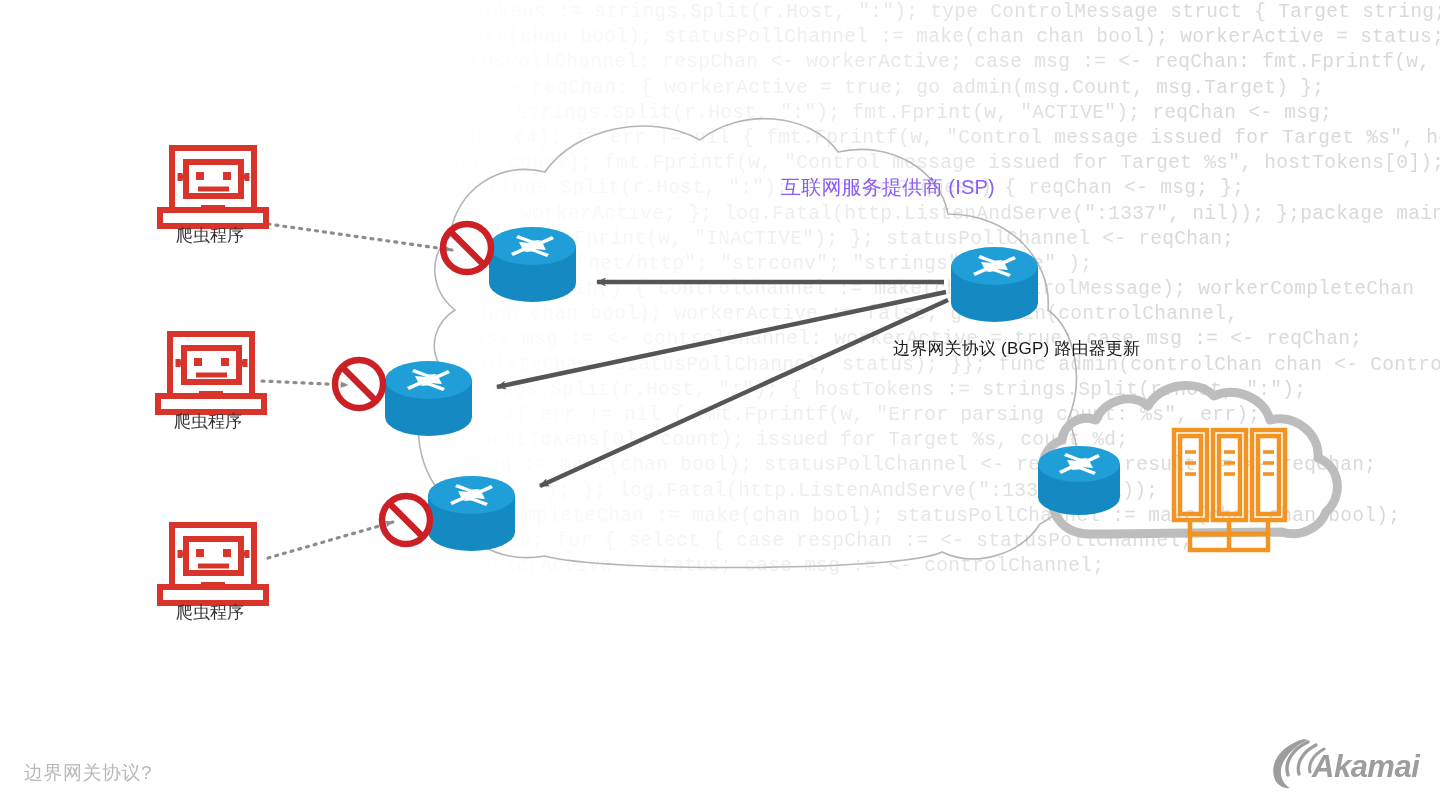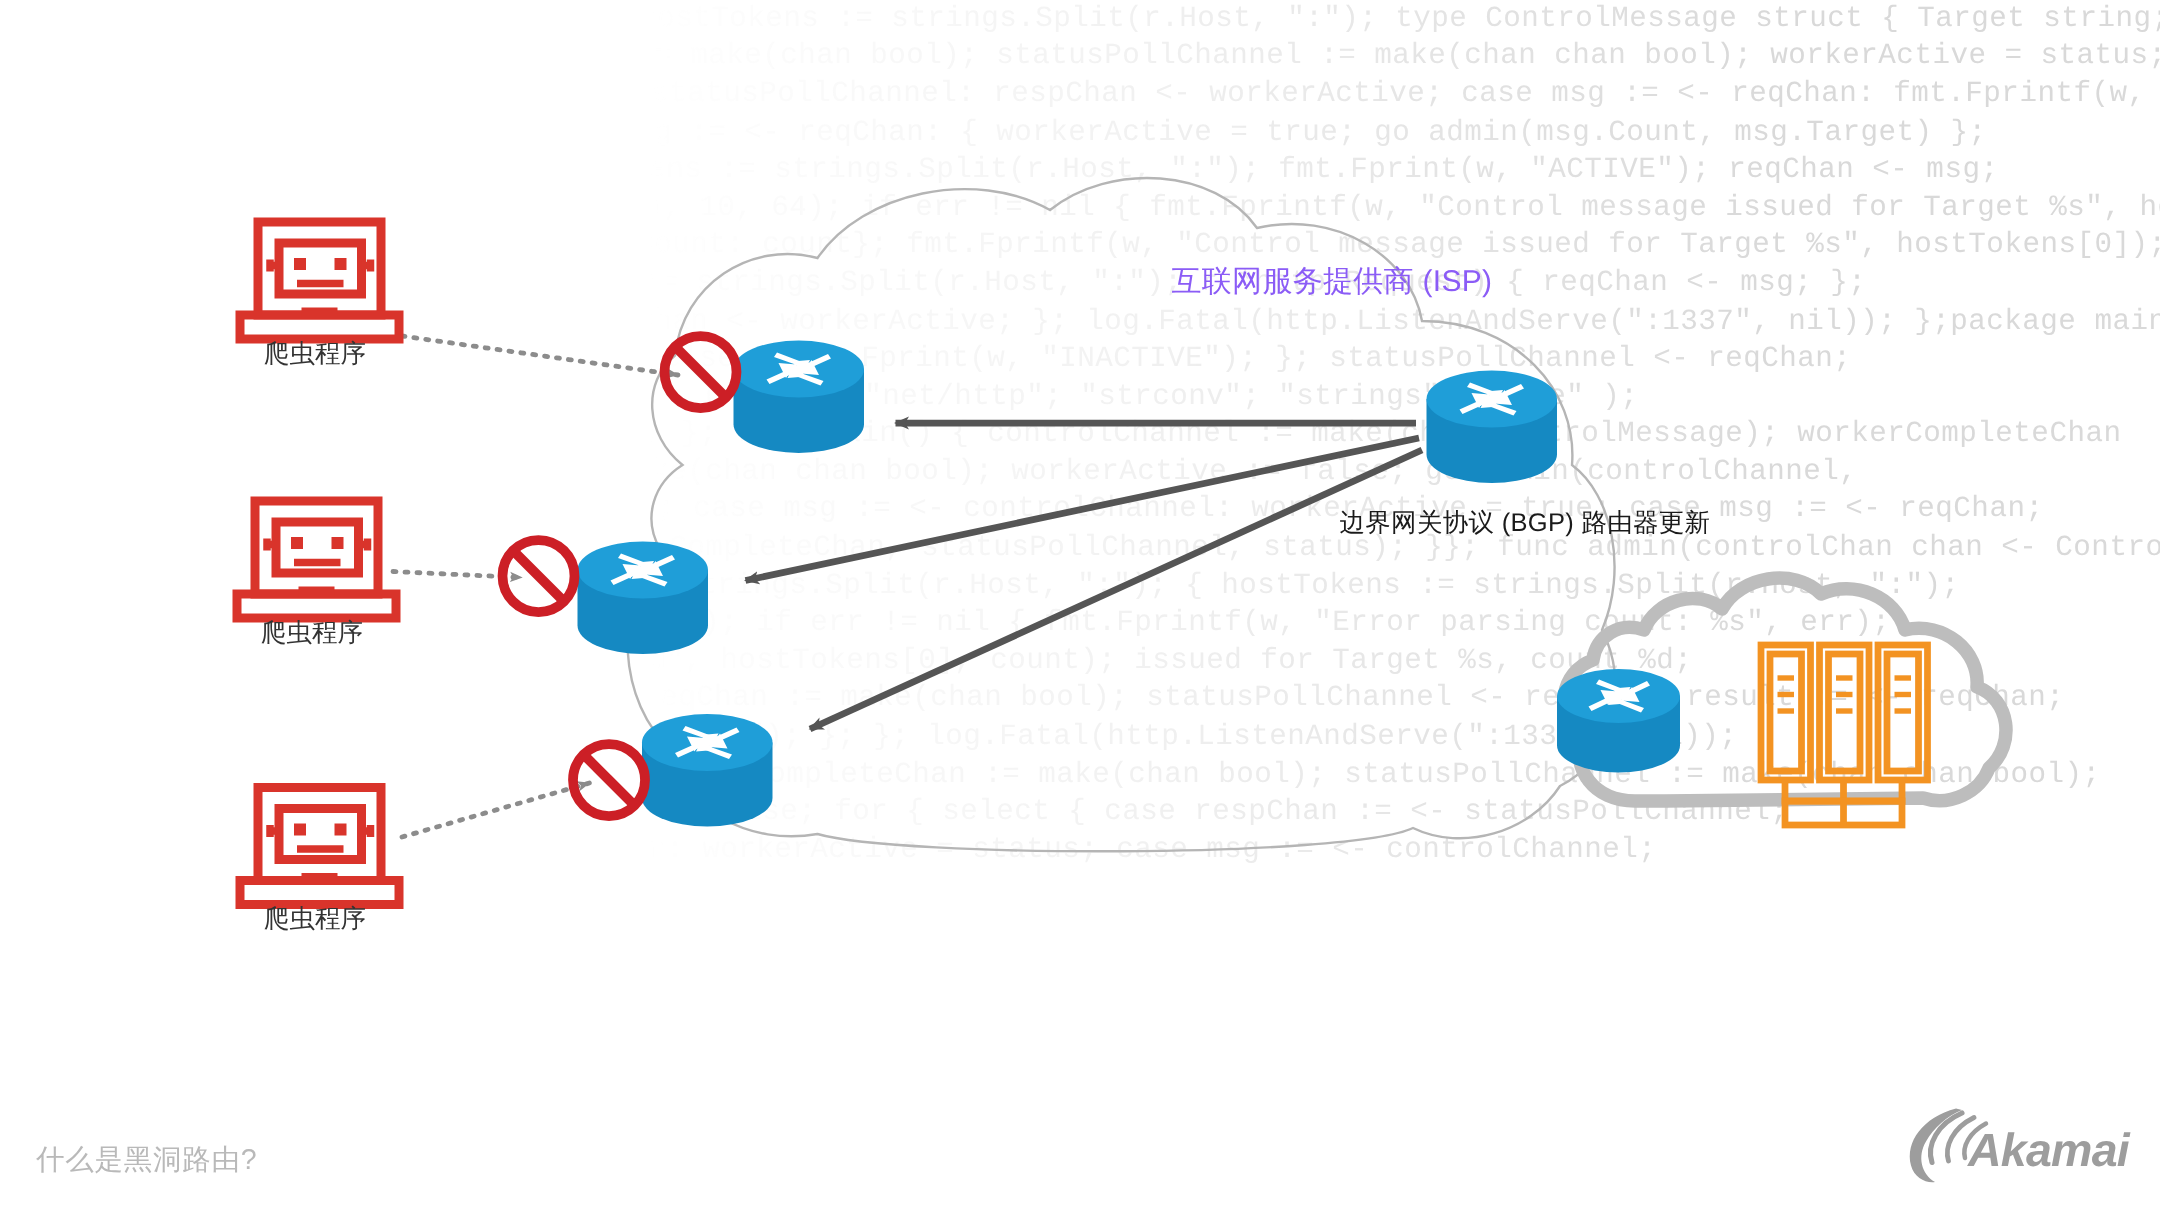--- a/index.html
+++ b/index.html
@@ -252,21 +252,21 @@
   </svg>
 
   <div class="lbl lbl-isp">互联网服务提供商 (ISP)</div>
 
   <div class="lbl lbl-bgp">边界网关协议 (BGP) 路由器更新</div>
 
   <div class="lbl lbl-bot lbl-bot-1">爬虫程序</div>
   <div class="lbl lbl-bot lbl-bot-2">爬虫程序</div>
   <div class="lbl lbl-bot lbl-bot-3">爬虫程序</div>
 
-  <div class="caption">什么是黑洞路由?</div>
+  <div class="caption">边界网关协议?</div>
 
   <svg class="brand" viewBox="0 0 160 56">
     <g fill="none" stroke="#9d9d9d">
       <path d="M36 6 C14 12, 2 28, 6 44 C8 52, 16 56, 22 55 C13 50, 10 38, 16 28 C21 19, 30 11, 40 7 Z" fill="#9d9d9d" stroke="none"></path>
       <path d="M40 9 C24 16, 16 30, 20 42" stroke-width="3.4" stroke-linecap="round"></path>
       <path d="M48 12 C34 19, 28 31, 31 41" stroke-width="3.2" stroke-linecap="round"></path>
       <path d="M56 16 C45 22, 40 31, 42 39" stroke-width="3" stroke-linecap="round"></path>
     </g>
     <text x="44" y="44" font-family="'Liberation Sans',sans-serif" font-size="31" font-weight="bold" font-style="italic" fill="#9d9d9d" letter-spacing="-0.5">Akamai</text>
   </svg>

